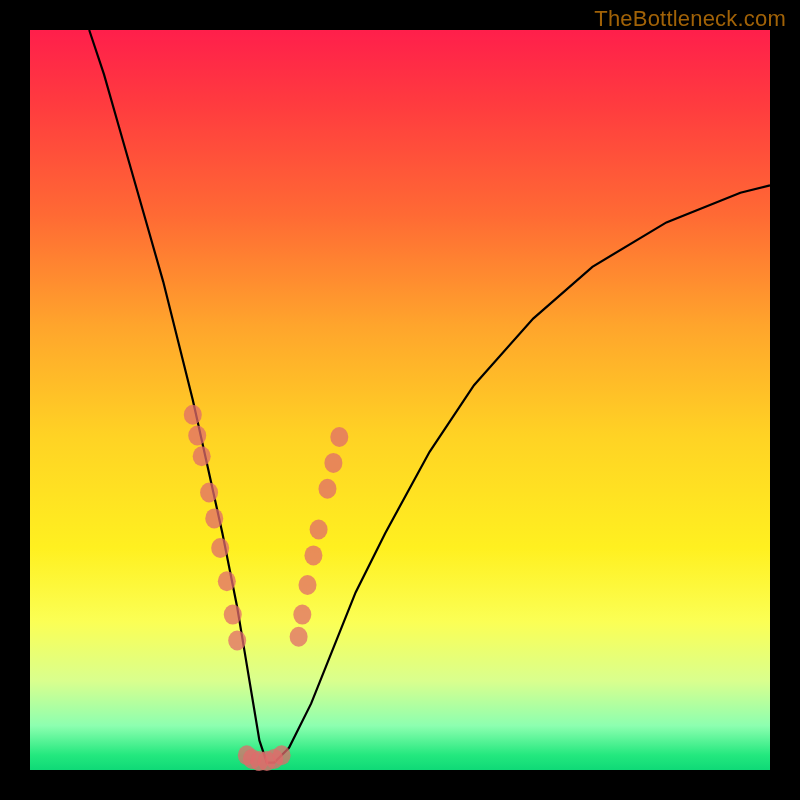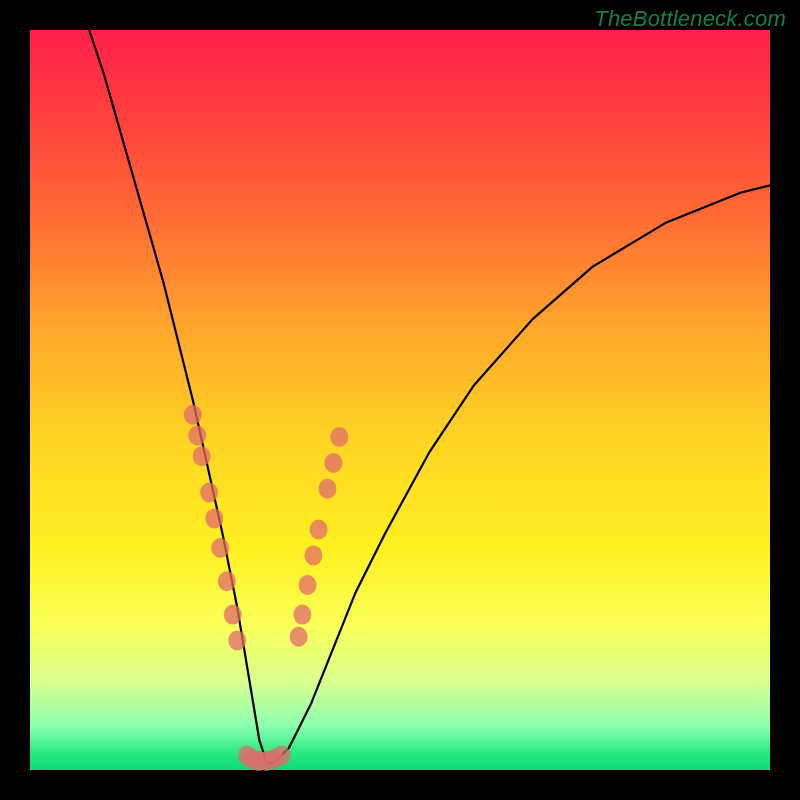--- a/index.html
+++ b/index.html
@@ -35,26 +35,25 @@
       #fbff55 80%,
       #d9ff8e 88%,
       #8dffb0 94%,
       #23e87e 98%,
       #0fd977 100%);
   }
   .watermark {
     position: absolute;
     top: 6px;
     right: 14px;
-    color: #15803d;
+    color: #a16207;
     font-size: 22px;
     font-weight: 500;
     letter-spacing: 0.2px;
     user-select: none;
-    font-style: italic;
   }
   svg.curve {
     position: absolute;
     left: 0;
     top: 0;
     width: 740px;
     height: 740px;
     overflow: visible;
   }
   .dot {

